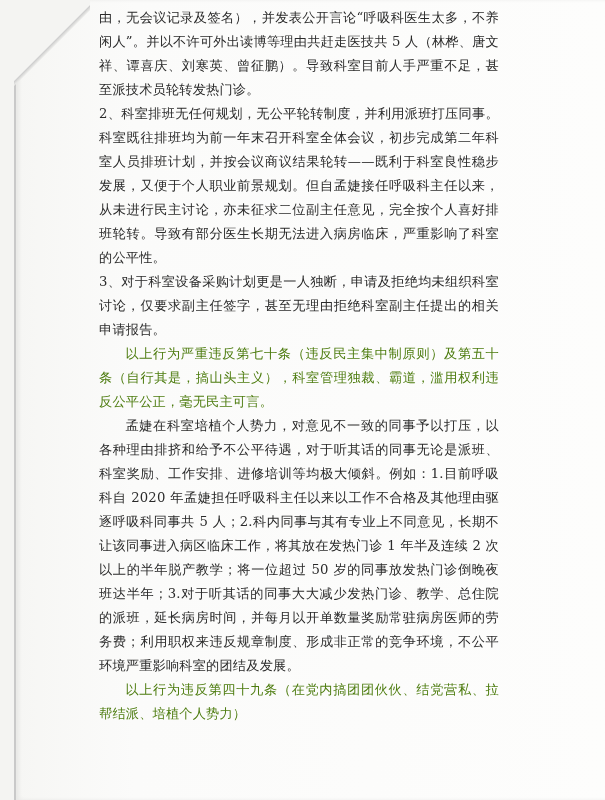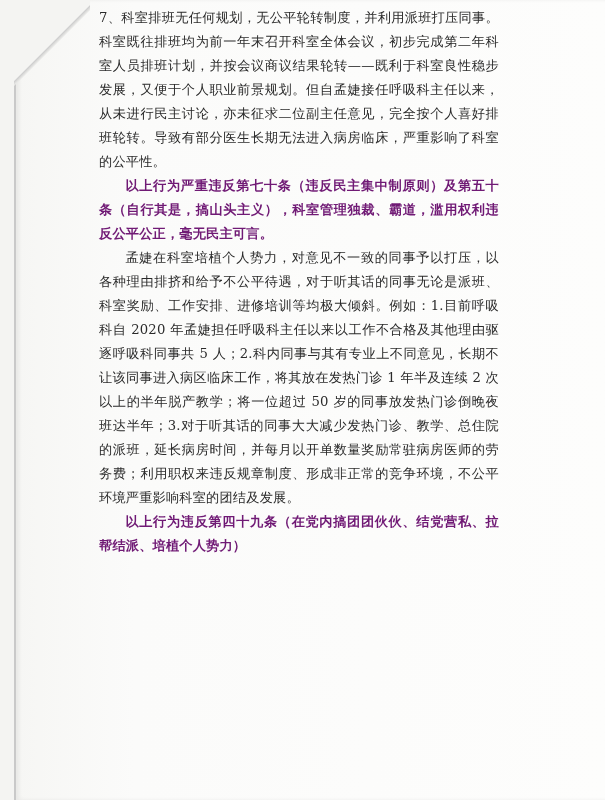--- a/index.html
+++ b/index.html
@@ -18,27 +18,29 @@
     position:absolute; left:14px; top:0; width:76px; height:88px;
     background:linear-gradient(135deg,#f4f4f2 49%,#cfcfcf 50%,#e8e8e6 52%,transparent 53%);
   }
   .doc {
     position:absolute; left:99px; top:6px; width:400px;
     font-size:13.2px; line-height:24px; color:#2a2a2a;
     letter-spacing:0.2px;
   }
   .doc p { margin:0; text-align:justify; }
   .indent { text-indent:2em; }
-  .bold { font-weight:bold; color:#701a75; }
+  .bold { font-weight:normal; color:#4d7c0f; }
 </style>
 </head>
 <body>
 
 <div class="paper"></div>
 <div class="corner-fold"></div>
 
 <div class="doc">
-  <p>7、科室排班无任何规划，无公平轮转制度，并利用派班打压同事。科室既往排班均为前一年末召开科室全体会议，初步完成第二年科室人员排班计划，并按会议商议结果轮转——既利于科室良性稳步发展，又便于个人职业前景规划。但自孟婕接任呼吸科主任以来，从未进行民主讨论，亦未征求二位副主任意见，完全按个人喜好排班轮转。导致有部分医生长期无法进入病房临床，严重影响了科室的公平性。</p>
+  <p>由，无会议记录及签名），并发表公开言论“呼吸科医生太多，不养闲人”。并以不许可外出读博等理由共赶走医技共 5 人（林桦、唐文祥、谭喜庆、刘寒英、曾征鹏）。导致科室目前人手严重不足，甚至派技术员轮转发热门诊。</p>
+  <p>2、科室排班无任何规划，无公平轮转制度，并利用派班打压同事。科室既往排班均为前一年末召开科室全体会议，初步完成第二年科室人员排班计划，并按会议商议结果轮转——既利于科室良性稳步发展，又便于个人职业前景规划。但自孟婕接任呼吸科主任以来，从未进行民主讨论，亦未征求二位副主任意见，完全按个人喜好排班轮转。导致有部分医生长期无法进入病房临床，严重影响了科室的公平性。</p>
+  <p>3、对于科室设备采购计划更是一人独断，申请及拒绝均未组织科室讨论，仅要求副主任签字，甚至无理由拒绝科室副主任提出的相关申请报告。</p>
   <p class="indent bold">以上行为严重违反第七十条（违反民主集中制原则）及第五十条（自行其是，搞山头主义），科室管理独裁、霸道，滥用权利违反公平公正，毫无民主可言。</p>
   <p class="indent">孟婕在科室培植个人势力，对意见不一致的同事予以打压，以各种理由排挤和给予不公平待遇，对于听其话的同事无论是派班、科室奖励、工作安排、进修培训等均极大倾斜。例如：1.目前呼吸科自 2020 年孟婕担任呼吸科主任以来以工作不合格及其他理由驱逐呼吸科同事共 5 人；2.科内同事与其有专业上不同意见，长期不让该同事进入病区临床工作，将其放在发热门诊 1 年半及连续 2 次以上的半年脱产教学；将一位超过 50 岁的同事放发热门诊倒晚夜班达半年；3.对于听其话的同事大大减少发热门诊、教学、总住院的派班，延长病房时间，并每月以开单数量奖励常驻病房医师的劳务费；利用职权来违反规章制度、形成非正常的竞争环境，不公平环境严重影响科室的团结及发展。</p>
   <p class="indent bold">以上行为违反第四十九条（在党内搞团团伙伙、结党营私、拉帮结派、培植个人势力）</p>
 
 </div>
 
 </body></html>

